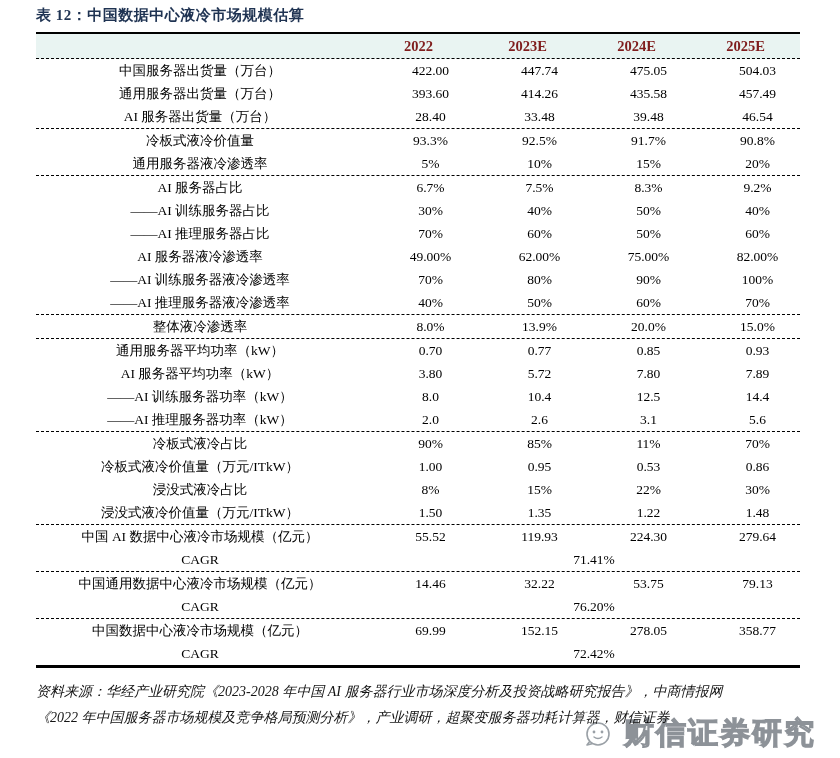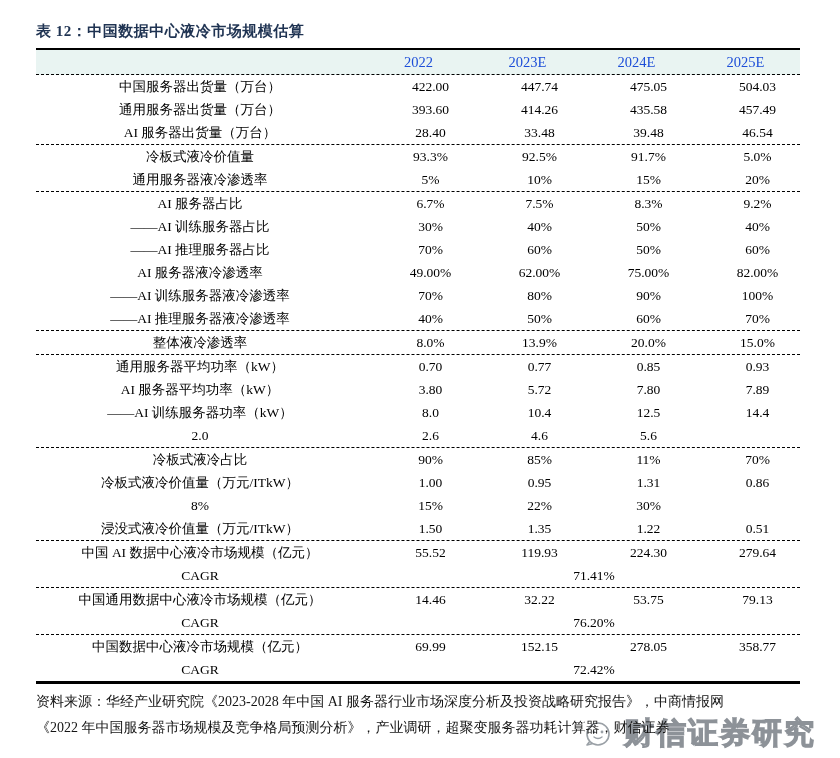--- a/index.html
+++ b/index.html
@@ -10,21 +10,21 @@
   }
   body {
     position: relative;
     width: 840px;
     height: 758px;
     overflow: hidden;
   }
   .doc {
     position: absolute;
     left: 36px;
-    top: 22px;
+    top: 6px;
     width: 764px;
   }
   .doc-title {
     font-size: 15px;
     font-weight: bold;
     color: var(--title-color, #1f3352);
     letter-spacing: 0.5px;
     margin: 0 0 7px 0;
   }
   .est-table {
@@ -34,42 +34,43 @@
   .header-row {
     display: grid;
     grid-template-columns: 328px repeat(4, 1fr);
     height: 24px;
     align-items: center;
     background: var(--header-bg, #e9f4f2);
     border-bottom: 1px dashed #000;
   }
   .header-cell {
     text-align: center;
-    font-weight: normal;
+    font-weight: bold;
     font-size: 14.5px;
-    color: #1d4ed8;
+    color: #7f1d1d;
   }
   .section { border-top: 1px dashed #000; }
   .section:first-child { border-top: none; }
   .row {
     display: grid;
     grid-template-columns: 328px repeat(4, 1fr);
     height: 23px;
     align-items: center;
     gap: 24px;
   }
   .cell {
     text-align: center;
     font-size: 13.5px;
     color: #000;
     white-space: nowrap;
   }
   .cell.span-val { grid-column: 2 / 6; }
   .doc-footer {
-    margin-top: 5px;
+    margin-top: 11px;
+    font-style: italic;
     font-size: 14px;
     line-height: 25.5px;
     color: #141414;
     position: relative;
     z-index: 2;
   }
   .footer-line { white-space: nowrap; }
   .watermark {
     position: absolute;
     right: 24px;
@@ -125,21 +126,21 @@
             <div class="cell val">39.48</div>
             <div class="cell val">46.54</div>
           </div>
         </div>
         <div class="section">
           <div class="row">
             <div class="cell label">冷板式液冷价值量</div>
             <div class="cell val">93.3%</div>
             <div class="cell val">92.5%</div>
             <div class="cell val">91.7%</div>
-            <div class="cell val">5.0%</div>
+            <div class="cell val">90.8%</div>
           </div>
           <div class="row">
             <div class="cell label">通用服务器液冷渗透率</div>
             <div class="cell val">5%</div>
             <div class="cell val">10%</div>
             <div class="cell val">15%</div>
             <div class="cell val">20%</div>
           </div>
         </div>
         <div class="section">
@@ -211,53 +212,55 @@
             <div class="cell val">7.89</div>
           </div>
           <div class="row">
             <div class="cell label">——AI 训练服务器功率（kW）</div>
             <div class="cell val">8.0</div>
             <div class="cell val">10.4</div>
             <div class="cell val">12.5</div>
             <div class="cell val">14.4</div>
           </div>
           <div class="row">
+            <div class="cell label">——AI 推理服务器功率（kW）</div>
             <div class="cell val">2.0</div>
             <div class="cell val">2.6</div>
-            <div class="cell val">4.6</div>
+            <div class="cell val">3.1</div>
             <div class="cell val">5.6</div>
           </div>
         </div>
         <div class="section">
           <div class="row">
             <div class="cell label">冷板式液冷占比</div>
             <div class="cell val">90%</div>
             <div class="cell val">85%</div>
             <div class="cell val">11%</div>
             <div class="cell val">70%</div>
           </div>
           <div class="row">
             <div class="cell label">冷板式液冷价值量（万元/ITkW）</div>
             <div class="cell val">1.00</div>
             <div class="cell val">0.95</div>
-            <div class="cell val">1.31</div>
+            <div class="cell val">0.53</div>
             <div class="cell val">0.86</div>
           </div>
           <div class="row">
+            <div class="cell label">浸没式液冷占比</div>
             <div class="cell val">8%</div>
             <div class="cell val">15%</div>
             <div class="cell val">22%</div>
             <div class="cell val">30%</div>
           </div>
           <div class="row">
             <div class="cell label">浸没式液冷价值量（万元/ITkW）</div>
             <div class="cell val">1.50</div>
             <div class="cell val">1.35</div>
             <div class="cell val">1.22</div>
-            <div class="cell val">0.51</div>
+            <div class="cell val">1.48</div>
           </div>
         </div>
         <div class="section">
           <div class="row">
             <div class="cell label">中国 AI 数据中心液冷市场规模（亿元）</div>
             <div class="cell val">55.52</div>
             <div class="cell val">119.93</div>
             <div class="cell val">224.30</div>
             <div class="cell val">279.64</div>
           </div>

